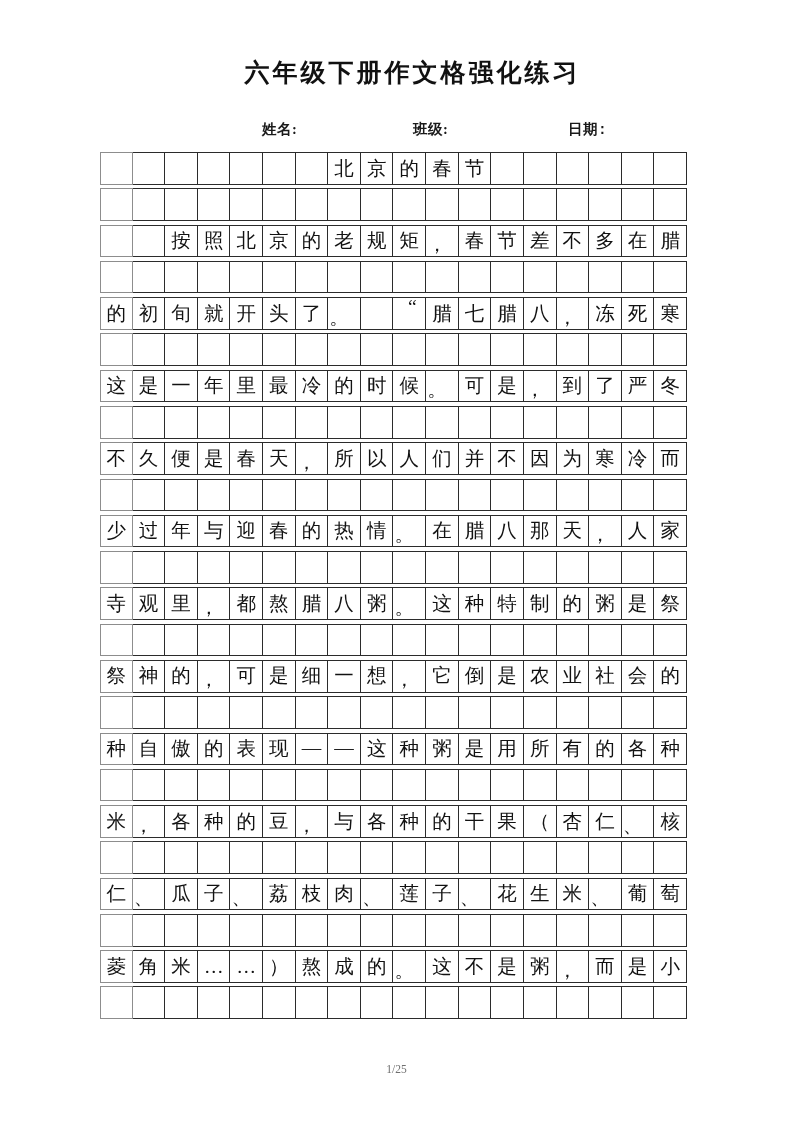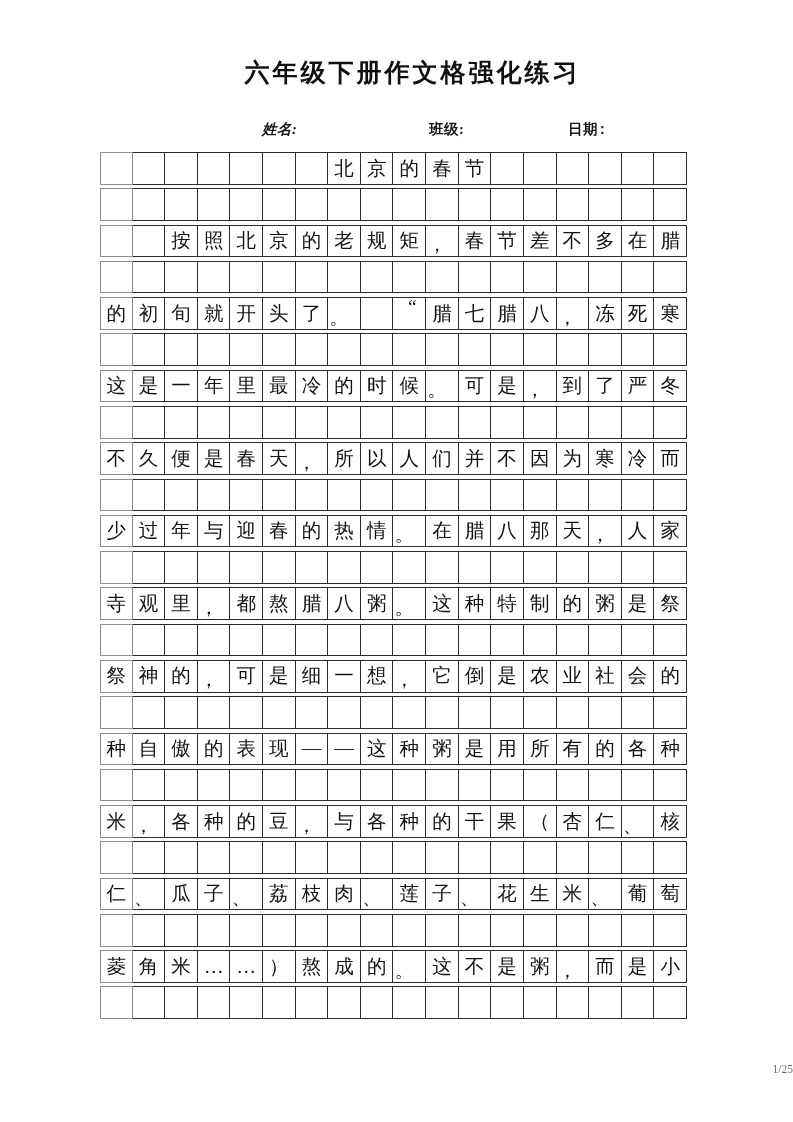--- a/index.html
+++ b/index.html
@@ -48,22 +48,22 @@
   }
   .info-field {
     position: absolute;
     top: 0;
     font-size: 14.5px;
     font-weight: 700;
     color: #1a1a1a;
     letter-spacing: 0.5px;
     white-space: nowrap;
   }
-  .info-field.name  { left: 162px; font-style: italic; }
-  .info-field.klass { left: 329px; }
+  .info-field.name  { left: 162px; }
+  .info-field.klass { left: 313px; }
   .info-field.date  { left: 468px; font-family: Liberation Mono, monospace; }
 
   
   .grid-wrap {
     position: absolute;
     left: 100px;
     top: 152px;
     width: 587px;
   }
   .grid-row {
@@ -117,21 +117,21 @@
     font-size: 13px;
     color: #8a8a8a;
     font-family: "DejaVu Sans", "Liberation Sans", sans-serif;
     white-space: nowrap;
   }
   .page-number {
     position: absolute;
     left: 0;
     top: 1063px;
     width: 793px;
-    text-align: right;
+    text-align: center;
     font-size: 11.5px;
     color: #6f6f6f;
     font-family: "Liberation Serif", "DejaVu Serif", serif;
   }
 </style>
 </head>
 <body>
 
 <div class="page">
 

